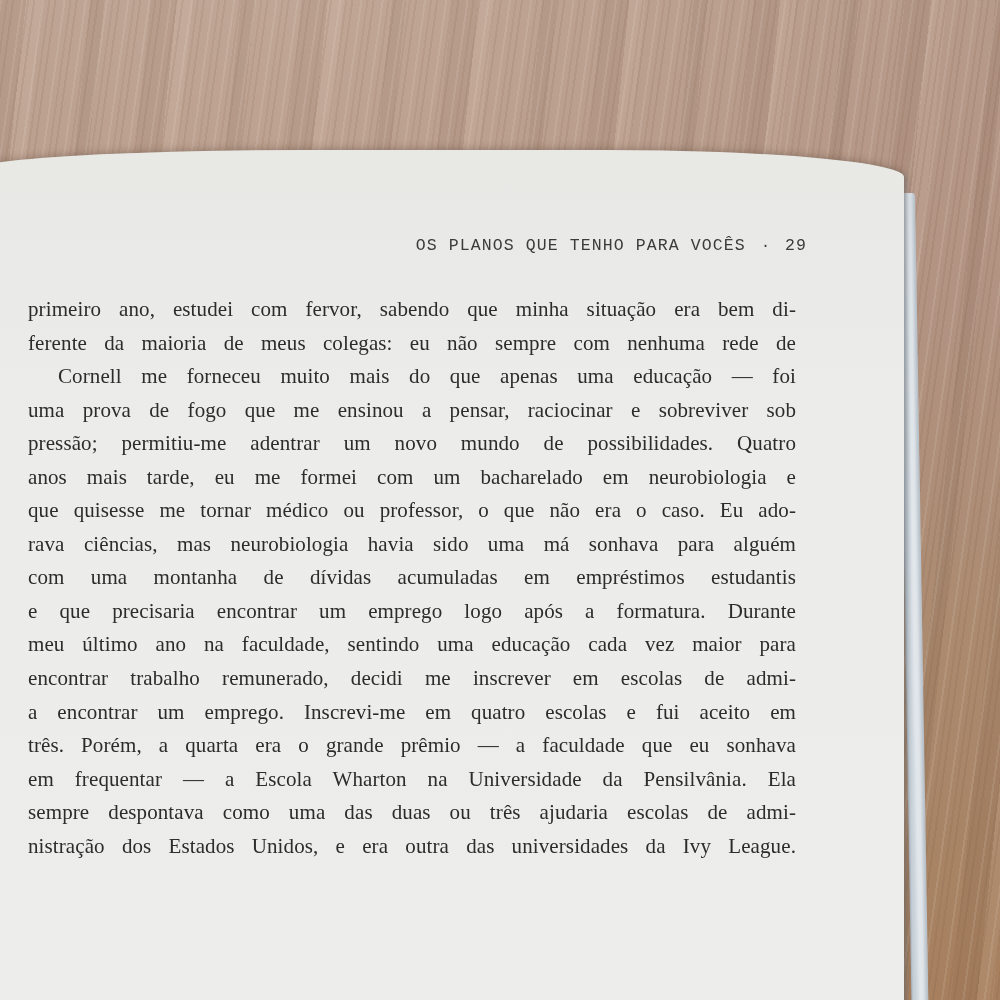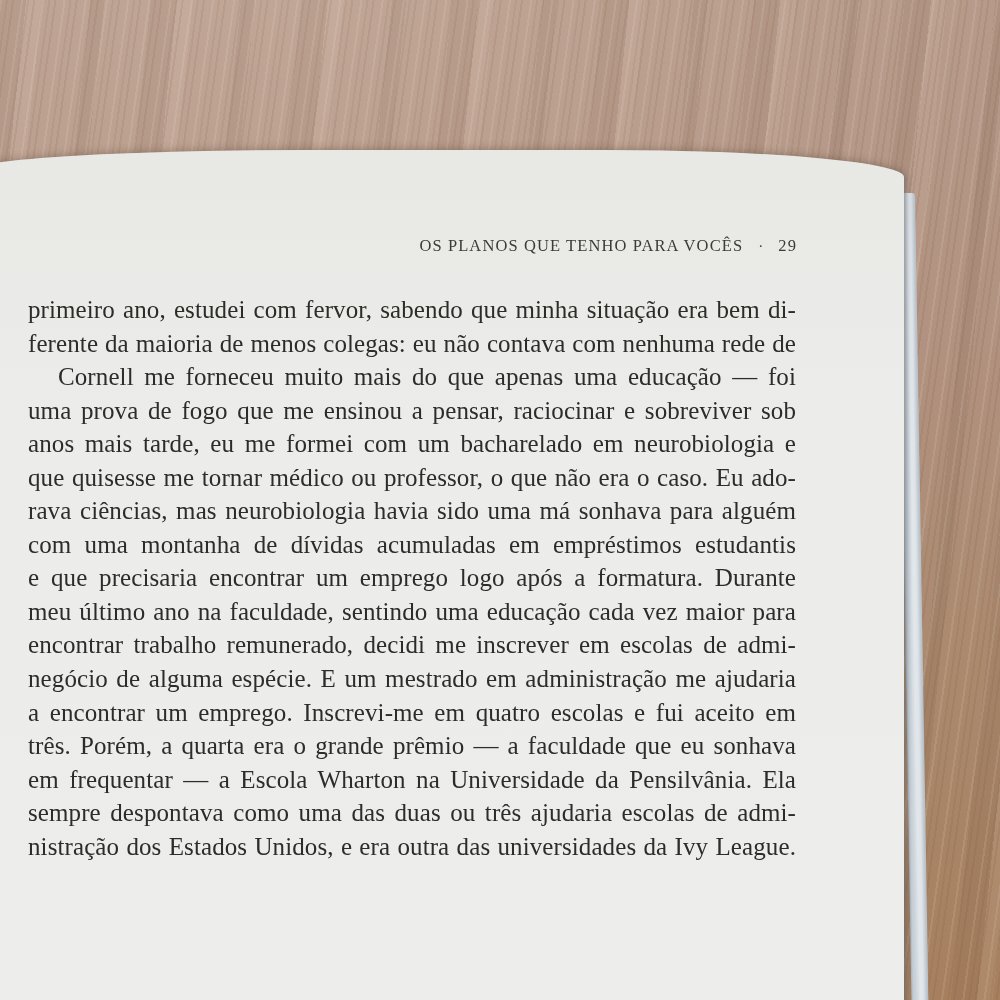--- a/index.html
+++ b/index.html
@@ -52,34 +52,34 @@
     left:-36px;top:150px;
     width:940px;height:980px;
     background:linear-gradient(180deg, #e8e9e5 0%, var(--paper) 28%, #edeeec 100%);
     border-top-left-radius:340px 22px;
     border-top-right-radius:300px 27px;
     box-shadow:0 -3px 7px rgba(75,50,32,0.20), 3px 1px 4px rgba(105,115,125,0.45);
   }
   
   .running-head{
     position:absolute;
-    top:86px;right:107px;
+    top:86px;right:97px;
     display:flex;align-items:baseline;
-    font-family:Liberation Serif, serif;
+    font-family:Liberation Mono, monospace;
     font-size:16.5px;
     letter-spacing:1.1px;
     color:var(--header-ink);
   }
   .running-head .sep{margin:0 14px 0 15px;font-size:15px;}
   
   .body-text{
     position:absolute;
     left:64px;top:143px;
     width:768px;
-    font-size:25px;
+    font-size:21px;
     line-height:33.55px;
     color:var(--ink);
     letter-spacing:0.1px;
   }
   .line{
     white-space:nowrap;
     text-align:justify;
     text-align-last:justify;
   }
   .line.indent{text-indent:30px;}
@@ -95,31 +95,31 @@
 <div class="page">
 
   <div class="running-head">
     <span>OS PLANOS QUE TENHO PARA VOCÊS</span>
     <span class="sep">·</span>
     <span>29</span>
   </div>
 
   <div class="body-text">
       <div class="line">primeiro ano, estudei com fervor, sabendo que minha situação era bem di-</div>
-      <div class="line">ferente da maioria de menos colegas: eu não contava com nenhuma rede de</div>
+      <div class="line">ferente da maioria de meus colegas: eu não sempre com nenhuma rede de</div>
       <div class="line indent">Cornell me forneceu muito mais do que apenas uma educação — foi</div>
       <div class="line">uma prova de fogo que me ensinou a pensar, raciocinar e sobreviver sob</div>
+      <div class="line">pressão; permitiu-me adentrar um novo mundo de possibilidades. Quatro</div>
       <div class="line">anos mais tarde, eu me formei com um bacharelado em neurobiologia e</div>
       <div class="line">que quisesse me tornar médico ou professor, o que não era o caso. Eu ado-</div>
       <div class="line">rava ciências, mas neurobiologia havia sido uma má sonhava para alguém</div>
       <div class="line">com uma montanha de dívidas acumuladas em empréstimos estudantis</div>
       <div class="line">e que precisaria encontrar um emprego logo após a formatura. Durante</div>
       <div class="line">meu último ano na faculdade, sentindo uma educação cada vez maior para</div>
       <div class="line">encontrar trabalho remunerado, decidi me inscrever em escolas de admi-</div>
-      <div class="line">negócio de alguma espécie. E um mestrado em administração me ajudaria</div>
       <div class="line">a encontrar um emprego. Inscrevi-me em quatro escolas e fui aceito em</div>
       <div class="line">três. Porém, a quarta era o grande prêmio — a faculdade que eu sonhava</div>
       <div class="line">em frequentar — a Escola Wharton na Universidade da Pensilvânia. Ela</div>
       <div class="line">sempre despontava como uma das duas ou três ajudaria escolas de admi-</div>
       <div class="line">nistração dos Estados Unidos, e era outra das universidades da Ivy League.</div>
     </div>
 
 </div>
 
 </body></html>

